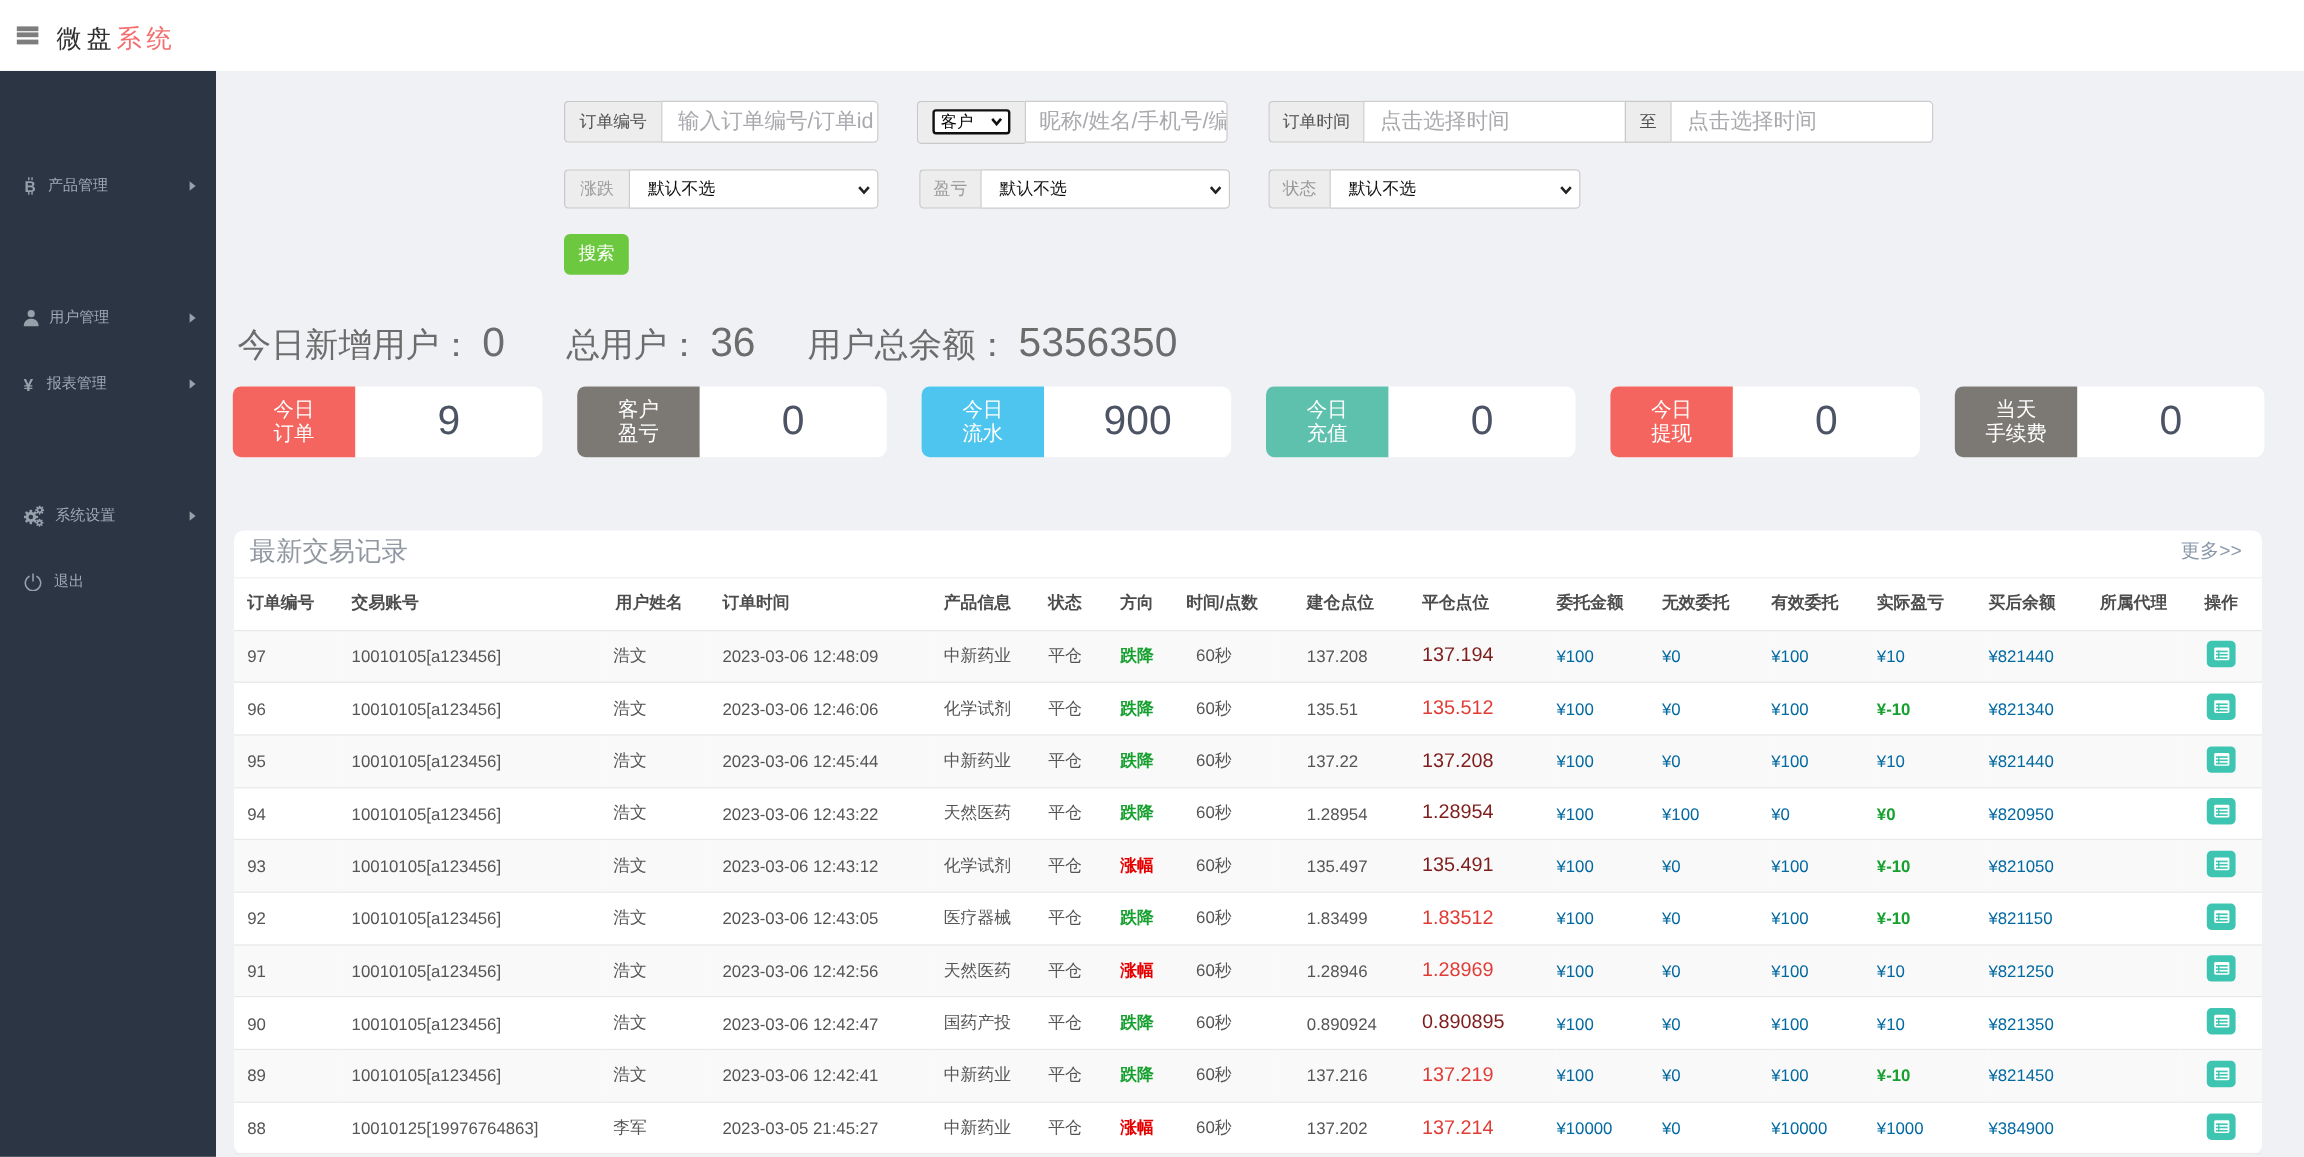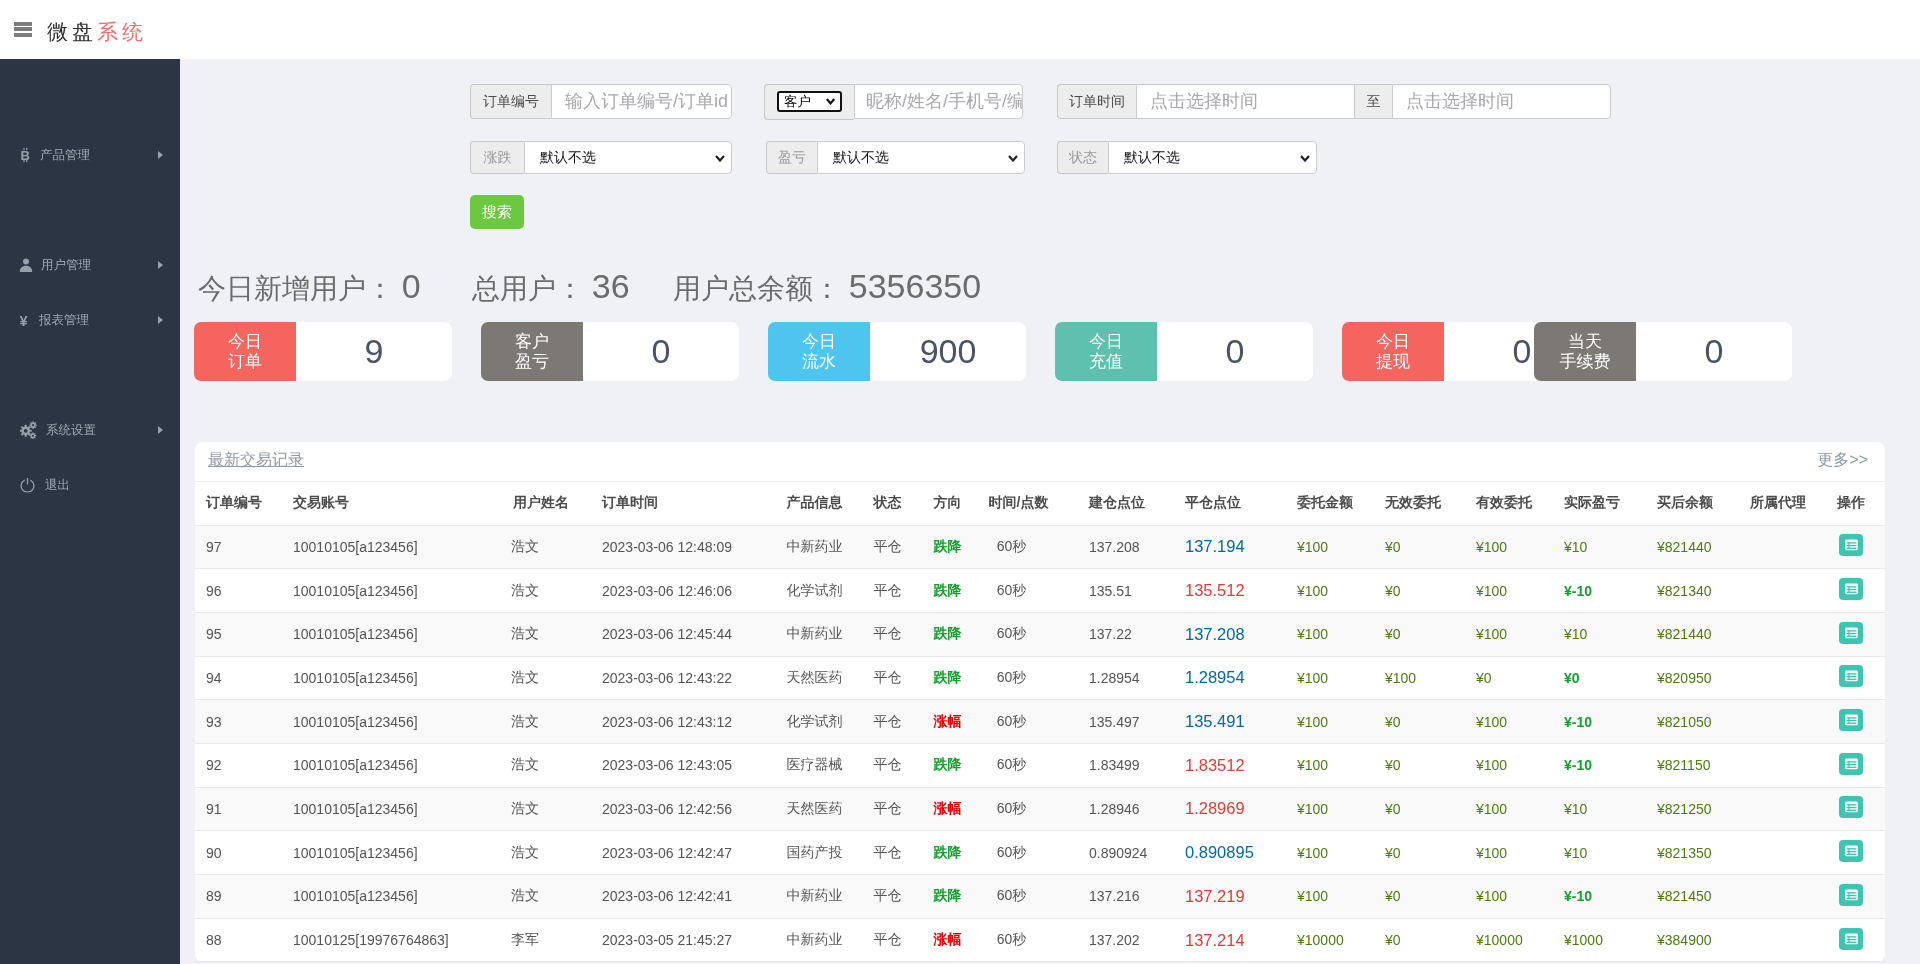--- a/index.html
+++ b/index.html
@@ -29,34 +29,34 @@
 .addon.a2 { height:33px; line-height:31px; color:#999; }
 .btn-search { position:absolute; left:470px; top:195px; width:54px; height:34px; line-height:34px; background:#6cc83e; border-radius:5px; color:#fff; font-size:15px; text-align:center; }
 .stats { position:absolute; top:267px; font-size:28px; color:#6c6c6c; white-space:nowrap; }
 .stats b { font-size:34px; font-weight:normal; }
 
 .card { position:absolute; top:322px; width:258px; height:59px; background:#fff; border-radius:8px; }
 .card .cl { position:absolute; left:0; top:0; width:102px; height:59px; border-radius:7px 0 0 7px; color:#fff; font-size:17px; text-align:center; display:flex; align-items:center; justify-content:center; line-height:19.5px; }
 .card .cv { position:absolute; left:102px; top:0; width:156px; height:59px; text-align:center; line-height:59px; font-size:34px; color:#4c5364; }
 
 .panel { position:absolute; left:195px; top:442px; width:1690px; height:520px; background:#fff; border-radius:8px; }
-.ptitle { position:absolute; left:13px; top:0; height:39px; line-height:36px; font-size:16px; color:#9298a1;text-decoration:underline; }
+.ptitle { position:absolute; left:13px; top:0; height:39px; line-height:36px; font-size:22px; color:#9298a1; }
 .pmore { position:absolute; right:17px; top:0; height:39px; line-height:36px; font-size:16px; color:#8b99a9; }
 .psep { position:absolute; left:0; top:39px; width:1690px; height:1px; background:#f0f0f0; }
 table.tb { position:absolute; left:0; top:40px; width:1690px; border-collapse:collapse; table-layout:fixed; }
 table.tb th { font-size:14px; color:#4c4c4c; font-weight:bold; height:43px; border-bottom:1px solid #e8e8e8; }
 table.tb td { font-size:14px; color:#555; height:43.7px; border-bottom:1px solid #e8e8e8; }
 table.tb tr.odd td { background:#f9f9f9; }
 .tl { text-align:left; }
 .tc { text-align:center; }
 table.tb td.close { font-size:16.5px; }
 table.tb td.g, .g { color:#16a02f; font-weight:bold; }
-table.tb td.r, .r { color:#4d7c0f; }
+table.tb td.r, .r { color:#0369a1; }
 table.tb td.rb { color:#e60000; font-weight:bold; }
-table.tb td.G, .G { color:#0369a1; }
+table.tb td.G, .G { color:#7f1d1d; }
 table.tb td.R, .R { color:#e03c35; }
 .opbtn { display:inline-block; width:24px; height:22px; background:#3ec5b2; border-radius:4px; position:relative; }
 </style>
 </head>
 <body>
 <div class="header">
   <div class="burger">
       <span></span>
       <span></span>
       <span></span>
@@ -190,21 +190,21 @@
     <div class="cv">900</div>
   </div>
 <div class="card" style="left:1055px;">
     <div class="cl" style="background:#5ec1ae;">今日<br>充值</div>
     <div class="cv">0</div>
   </div>
 <div class="card" style="left:1342px;">
     <div class="cl" style="background:#f4655f;">今日<br>提现</div>
     <div class="cv">0</div>
   </div>
-<div class="card" style="left:1534px;">
+<div class="card" style="left:1629px;">
     <div class="cl" style="background:#7c7975;">当天<br>手续费</div>
     <div class="cv">0</div>
   </div>
 
 <div class="panel">
   <div class="ptitle">最新交易记录</div>
   <div class="pmore">更多&gt;&gt;</div>
   <div class="psep"></div>
   <table class="tb">
     <colgroup>

